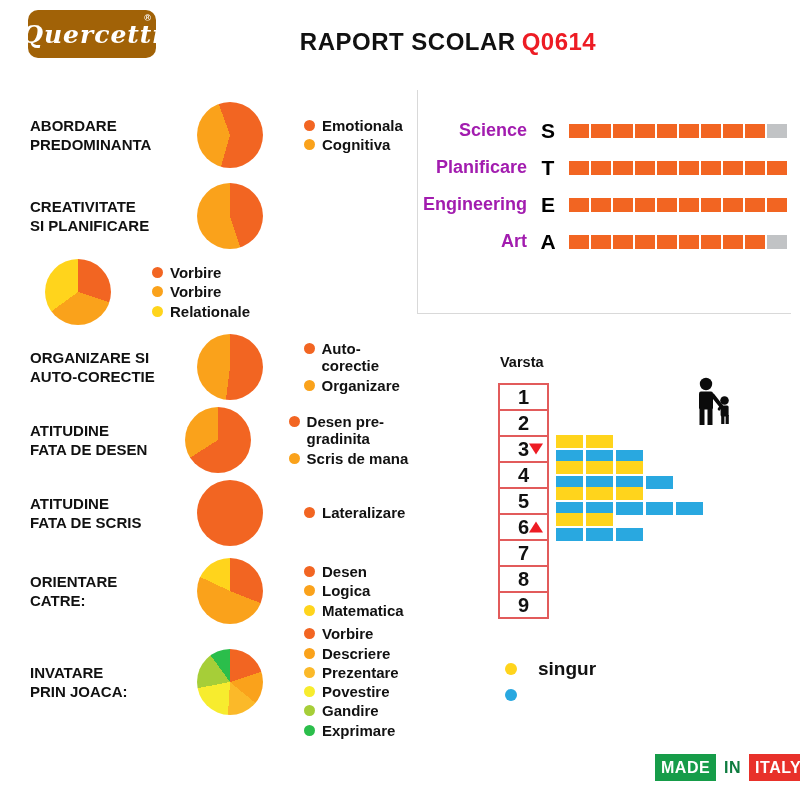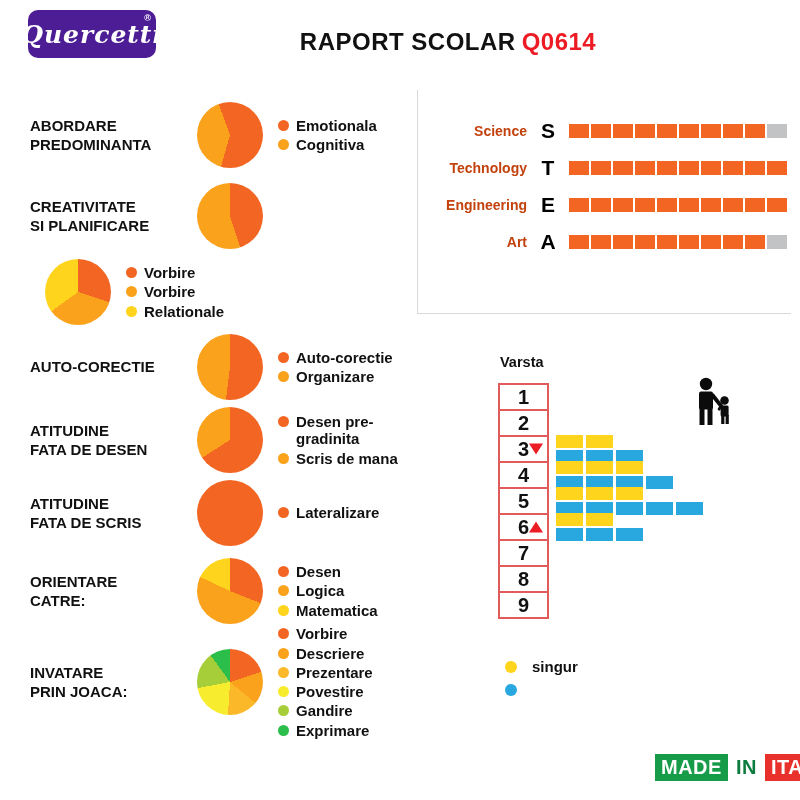--- a/index.html
+++ b/index.html
@@ -1,50 +1,50 @@
 <!DOCTYPE html>
 <html><head>
 <meta charset="utf-8">
 <style>
   html,body{margin:0;padding:0}
   body{width:800px;height:800px;background:#fff;position:relative;overflow:hidden;
        font-family:"Liberation Sans",sans-serif;font-weight:bold;color:#111}
   
-  .logo{position:absolute;left:28px;top:10px;width:128px;height:48px;background:#4c1d95;
+  .logo{position:absolute;left:28px;top:10px;width:128px;height:48px;background:#a16207;
         border-radius:10px;display:flex;align-items:center;justify-content:center;color:#fff}
   .logo-text{font-family:"DejaVu Serif",serif;font-style:italic;font-weight:bold;font-size:25px;letter-spacing:1px}
   .logo-reg{position:absolute;right:5px;top:3px;font-size:9px;font-family:"Liberation Sans",sans-serif}
   .title{position:absolute;left:448px;top:28px;transform:translateX(-50%);
          font-size:24px;white-space:nowrap;letter-spacing:0.5px}
   .title .code{color:#ED1C24;margin-left:6px}
   
   .skills{position:absolute;left:30px;top:92px;width:388px;display:flex;flex-direction:column}
   .skill-row{display:flex;align-items:center}
   .skill-row:nth-child(1){height:86px}
   .skill-row:nth-child(2){height:76px}
   .skill-row:nth-child(3){height:76px}
   .skill-row:nth-child(4){height:74px}
   .skill-row:nth-child(5){height:72px}
   .skill-row:nth-child(6){height:74px}
   .skill-row:nth-child(7){height:82px}
   .skill-row:nth-child(8){height:100px}
   .skill-label{width:152px;font-size:15px;line-height:1.3}
   .pie-wrap{width:96px;display:flex;justify-content:center}
   .pie{width:66px;height:66px;border-radius:50%}
-  .skill-legend{display:flex;flex-direction:column;gap:2px}
+  .skill-legend{margin-left:26px;display:flex;flex-direction:column;gap:2px}
   .legend-item{display:flex;align-items:flex-start;gap:7px;font-size:15px;line-height:1.15}
   .legend-dot{width:11px;height:11px;border-radius:50%;margin-top:3px;flex:none}
   .legend-item .lbl{max-width:120px}
   
   .vline{position:absolute;left:417px;top:90px;width:1px;height:223px;background:#D9D9D9}
   .hline{position:absolute;left:417px;top:313px;width:374px;height:1px;background:#D9D9D9}
   
   .steam{position:absolute;left:417px;top:112px;width:378px}
   .steam-row{display:flex;align-items:center;height:37px}
-  .steam-subject{width:110px;text-align:right;color:#c2410c;font-size:14px}
+  .steam-subject{width:110px;text-align:right;color:#a21caf;font-size:18px}
   .steam-letter{width:42px;text-align:center;font-size:21px;color:#000}
   .steam-bar{display:flex;gap:2px}
   .steam-seg{width:20px;height:14px;display:inline-block}
   
   .varsta-title{position:absolute;left:500px;top:354px;font-size:14.5px}
   .age-chart{position:absolute;left:498px;top:383px}
   .age-row{display:flex;align-items:stretch;height:28px}
   .age-row + .age-row{margin-top:-2px}
   .age-box{width:47px;border:2px solid #E25B5B;background:#fff;position:relative;flex:none;
            display:flex;align-items:center;justify-content:center}
@@ -52,25 +52,25 @@
   .marker{position:absolute;right:4px;top:50%;transform:translateY(-50%);width:0;height:0}
   .tri-down{border-left:7px solid transparent;border-right:7px solid transparent;border-top:11px solid #ED1C24}
   .tri-up{border-left:7px solid transparent;border-right:7px solid transparent;border-bottom:11px solid #ED1C24}
   .age-bars{display:flex;flex-direction:column;justify-content:center;gap:2px;margin-left:7px}
   .seg-row{display:flex;gap:3px;height:13px}
   .seg{width:27px;height:13px;display:inline-block}
   
   .family-icon{position:absolute;left:692px;top:377px}
   
   .age-legend{position:absolute;left:505px;top:658px;display:flex;flex-direction:column;gap:9px}
-  .age-legend-item{display:flex;align-items:center;gap:15px;font-size:15px}
+  .age-legend-item{display:flex;align-items:center;gap:21px;font-size:19px}
   .age-legend-item .dot{width:12px;height:12px;border-radius:50%;flex:none}
   
   .miti{position:absolute;left:655px;top:754px;display:flex;gap:2px;height:27px}
-  .miti span{display:flex;align-items:center;padding:4px 6px;font-size:20px;letter-spacing:0.5px}
+  .miti span{display:flex;align-items:center;padding:4px 6px;font-size:16px;letter-spacing:0.5px}
 </style>
 </head>
 <body>
 
 <div class="logo">
   <span class="logo-text">Quercetti</span>
   <span class="logo-reg">®</span>
 </div>
 <div class="title">
   <span>RAPORT SCOLAR</span><span class="code">Q0614</span>
@@ -119,20 +119,21 @@
           <span class="lbl">Vorbire</span>
         </div>
         <div class="legend-item">
           <span class="legend-dot" style="background: rgb(255, 212, 28);"></span>
           <span class="lbl">Relationale</span>
         </div>
       </div>
     </div>
     <div class="skill-row">
       <div class="skill-label">
+        <div>ORGANIZARE SI</div>
         <div>AUTO-CORECTIE</div>
       </div>
       <div class="pie-wrap">
         <div class="pie" style="background: conic-gradient(rgb(242, 101, 34) 0%, rgb(242, 101, 34) 52%, rgb(250, 162, 27) 52%, rgb(250, 162, 27) 100%);"></div>
       </div>
       <div class="skill-legend">
         <div class="legend-item">
           <span class="legend-dot" style="background: rgb(242, 101, 34);"></span>
           <span class="lbl">Auto-corectie</span>
         </div>
@@ -250,21 +251,21 @@
         <span class="steam-seg" style="background: rgb(242, 101, 34);"></span>
         <span class="steam-seg" style="background: rgb(242, 101, 34);"></span>
         <span class="steam-seg" style="background: rgb(242, 101, 34);"></span>
         <span class="steam-seg" style="background: rgb(242, 101, 34);"></span>
         <span class="steam-seg" style="background: rgb(242, 101, 34);"></span>
         <span class="steam-seg" style="background: rgb(242, 101, 34);"></span>
         <span class="steam-seg" style="background: rgb(193, 195, 197);"></span>
       </div>
     </div>
     <div class="steam-row">
-      <div class="steam-subject">Technology</div>
+      <div class="steam-subject">Planificare</div>
       <div class="steam-letter">T</div>
       <div class="steam-bar">
         <span class="steam-seg" style="background: rgb(242, 101, 34);"></span>
         <span class="steam-seg" style="background: rgb(242, 101, 34);"></span>
         <span class="steam-seg" style="background: rgb(242, 101, 34);"></span>
         <span class="steam-seg" style="background: rgb(242, 101, 34);"></span>
         <span class="steam-seg" style="background: rgb(242, 101, 34);"></span>
         <span class="steam-seg" style="background: rgb(242, 101, 34);"></span>
         <span class="steam-seg" style="background: rgb(242, 101, 34);"></span>
         <span class="steam-seg" style="background: rgb(242, 101, 34);"></span>

